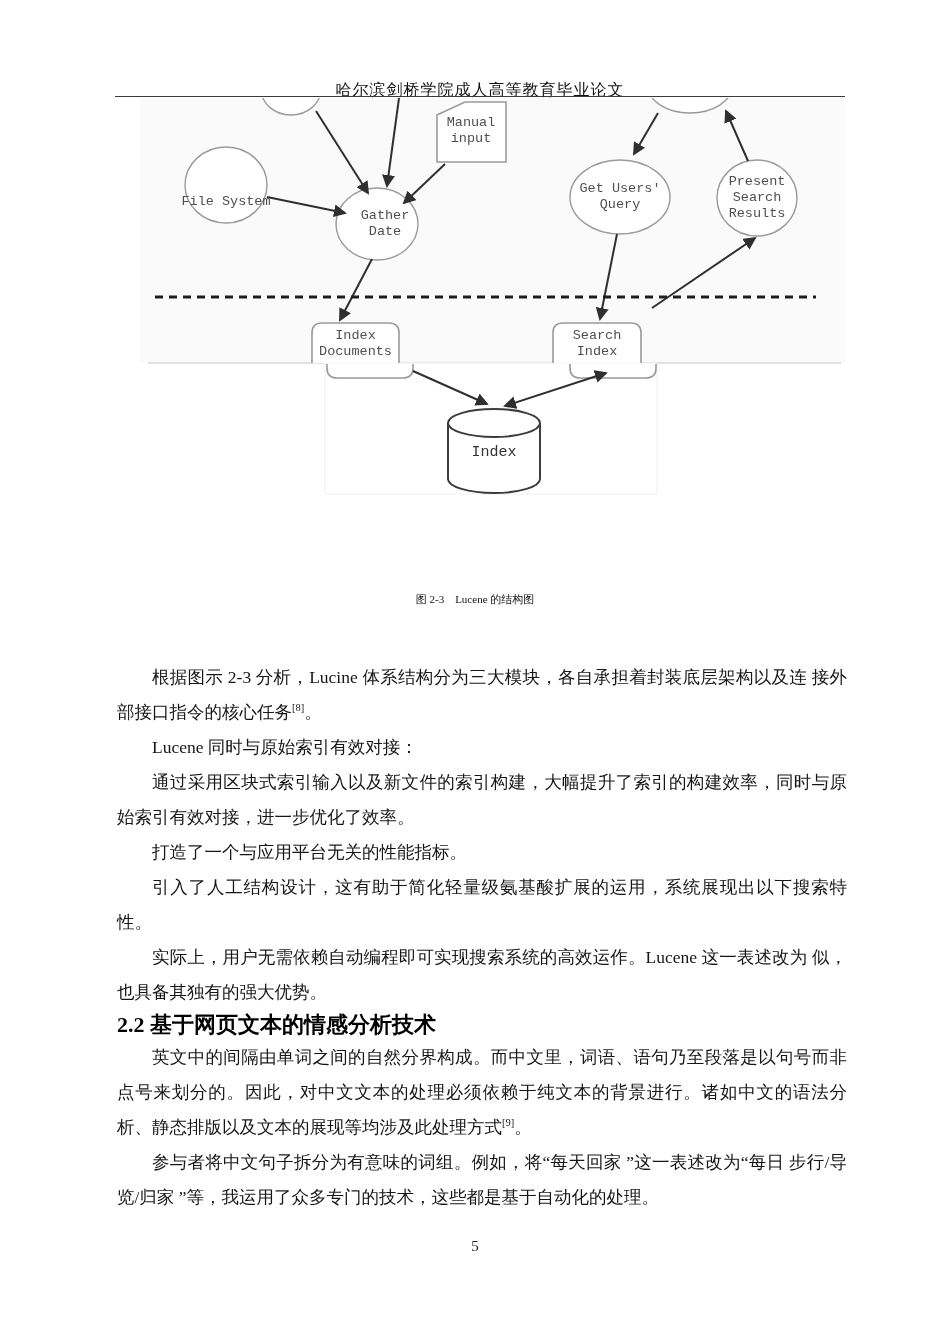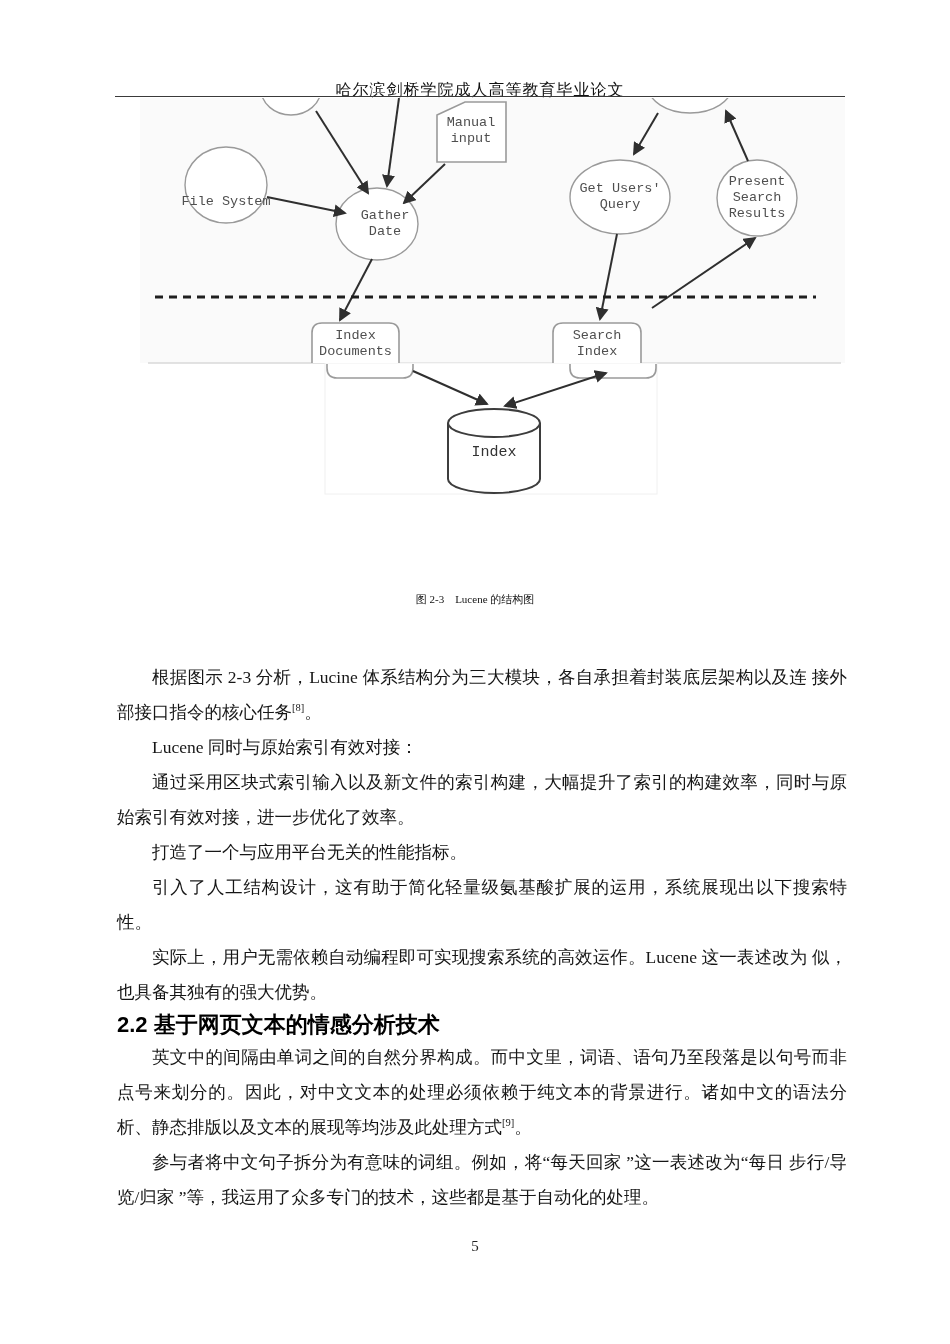--- a/index.html
+++ b/index.html
@@ -31,21 +31,21 @@
     font-size:11px;color:#111;
   }
   .content{
     position:absolute;left:117px;top:620px;width:730px;
     font-size:17.5px;line-height:35px;text-align:justify;color:#161616;margin-top:40px;
   }
   .content p{margin:0;text-indent:2em;}
   .content sup{font-size:10.5px;vertical-align:super;line-height:0;}
   .section-heading{
     margin:9px 0 5px 0;text-indent:0 !important;
-    font-family:Liberation Sans, sans-serif;
+    font-family:Liberation Serif, serif;
     font-size:22px;font-weight:bold;line-height:30px;color:#000;
     text-align:left;
   }
   .page-number{
     position:absolute;left:0;top:1238px;width:950px;text-align:center;
     font-size:15px;color:#222;
   }
 </style>
 </head>
 <body>

